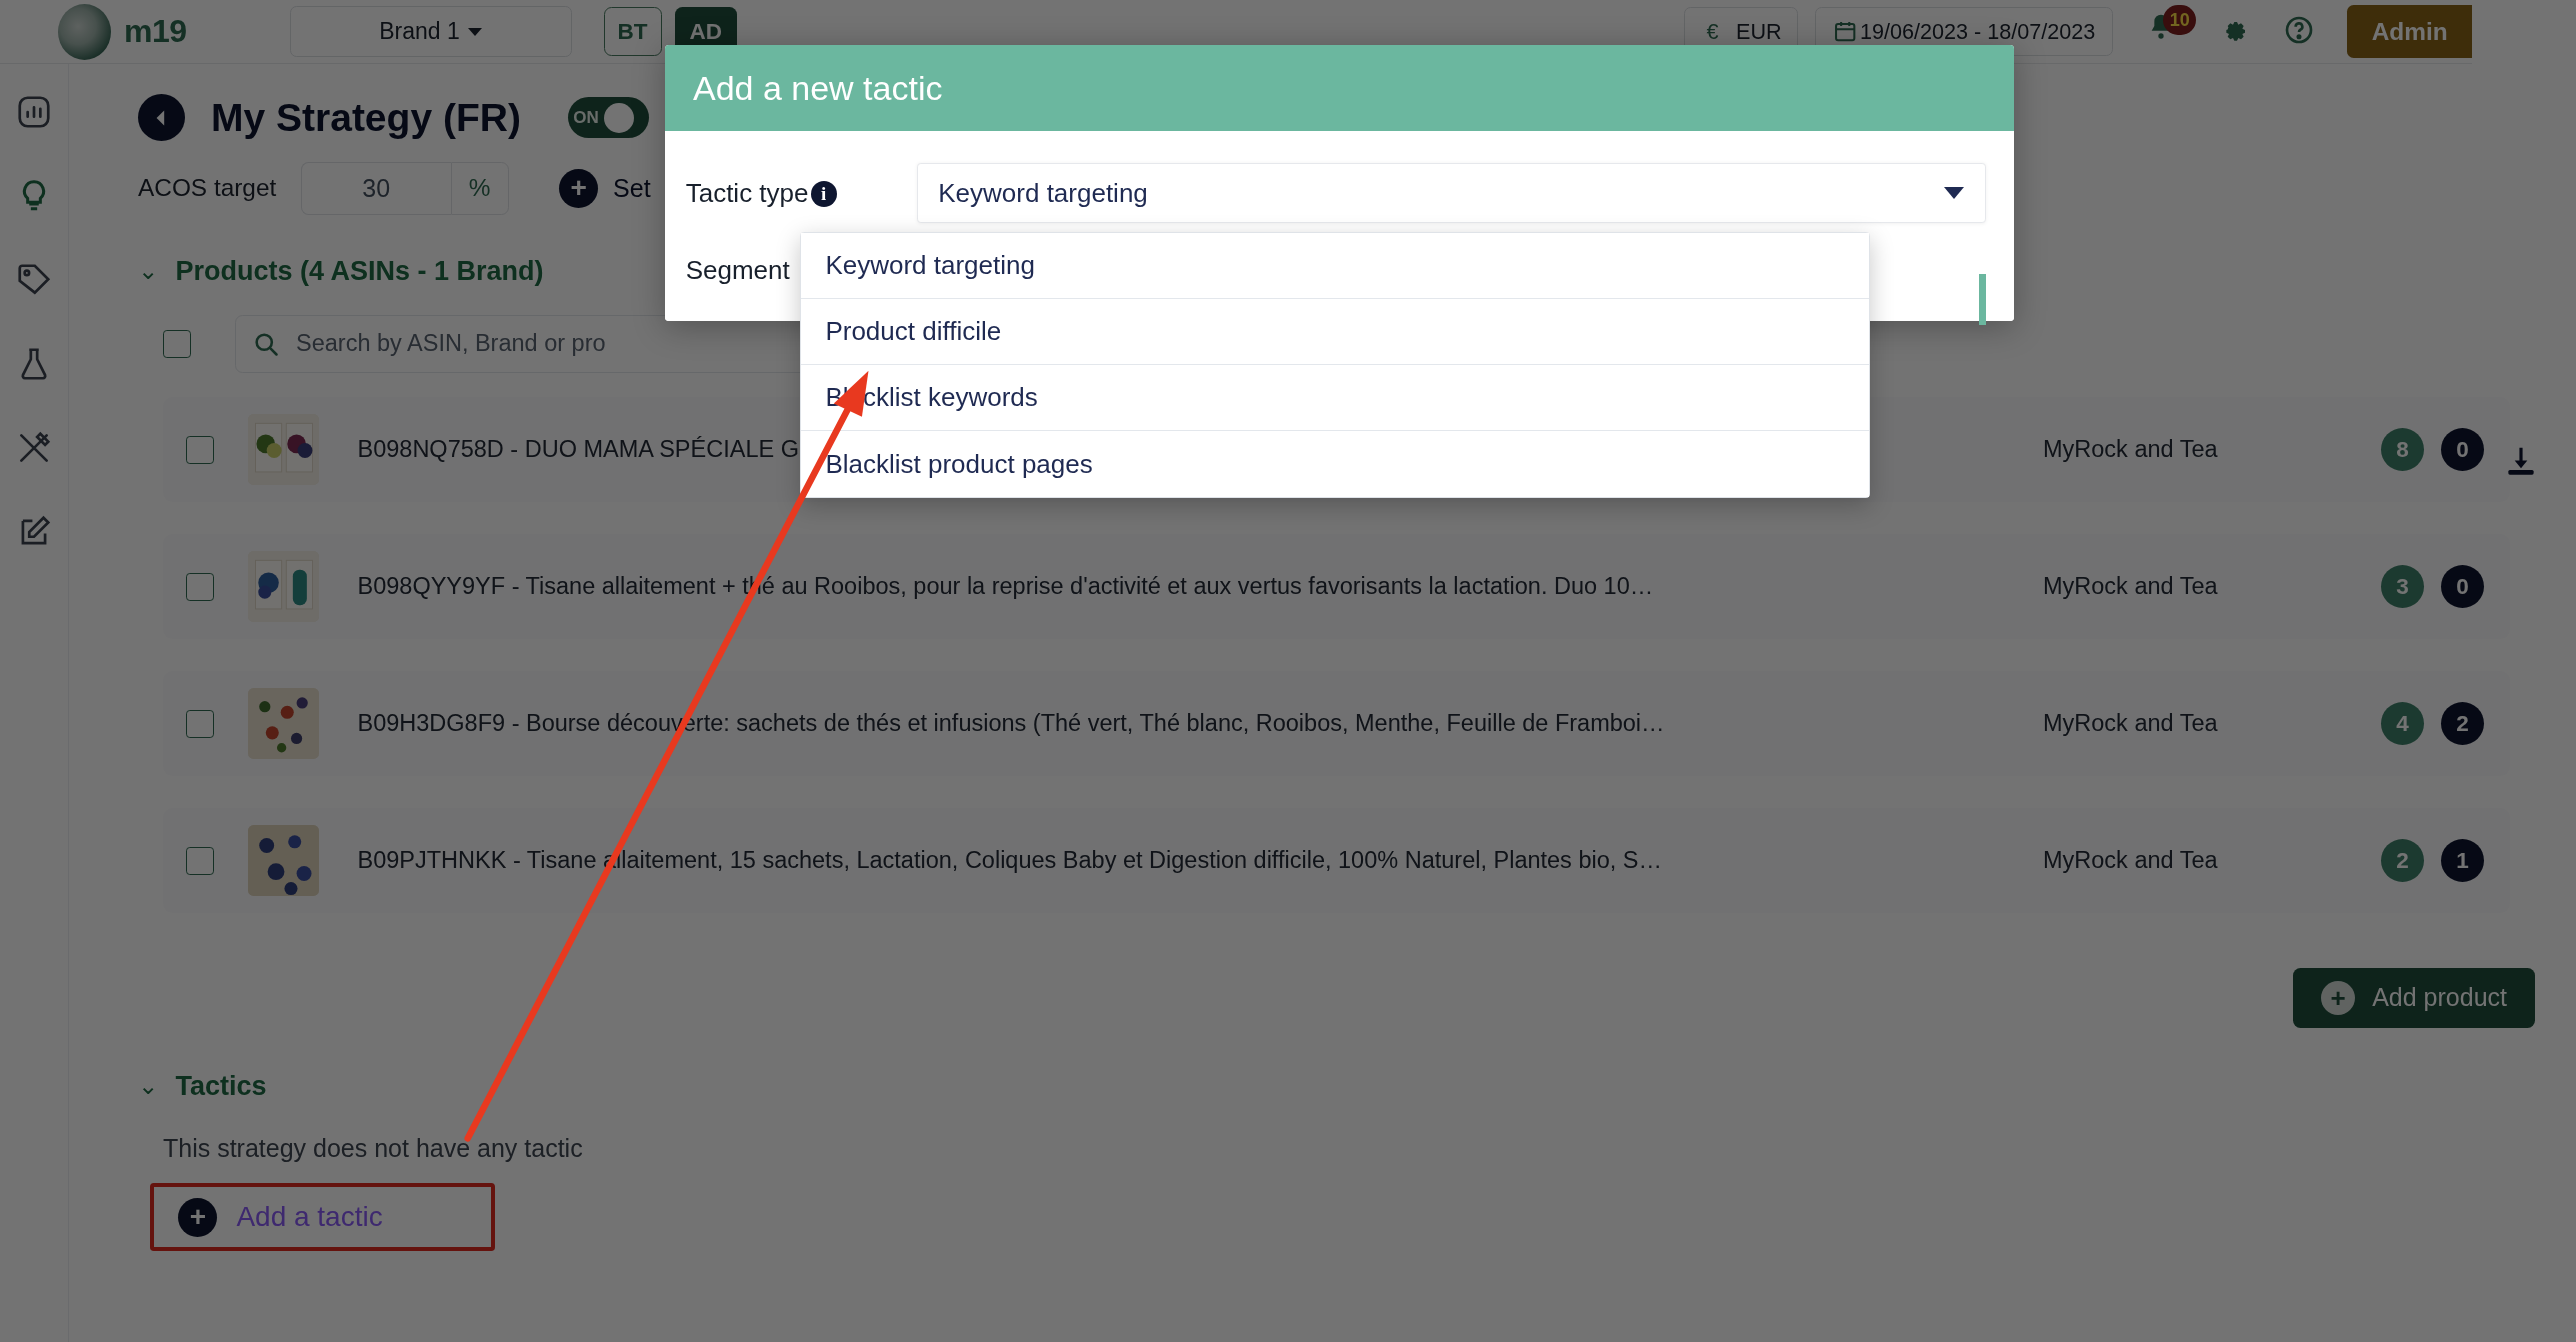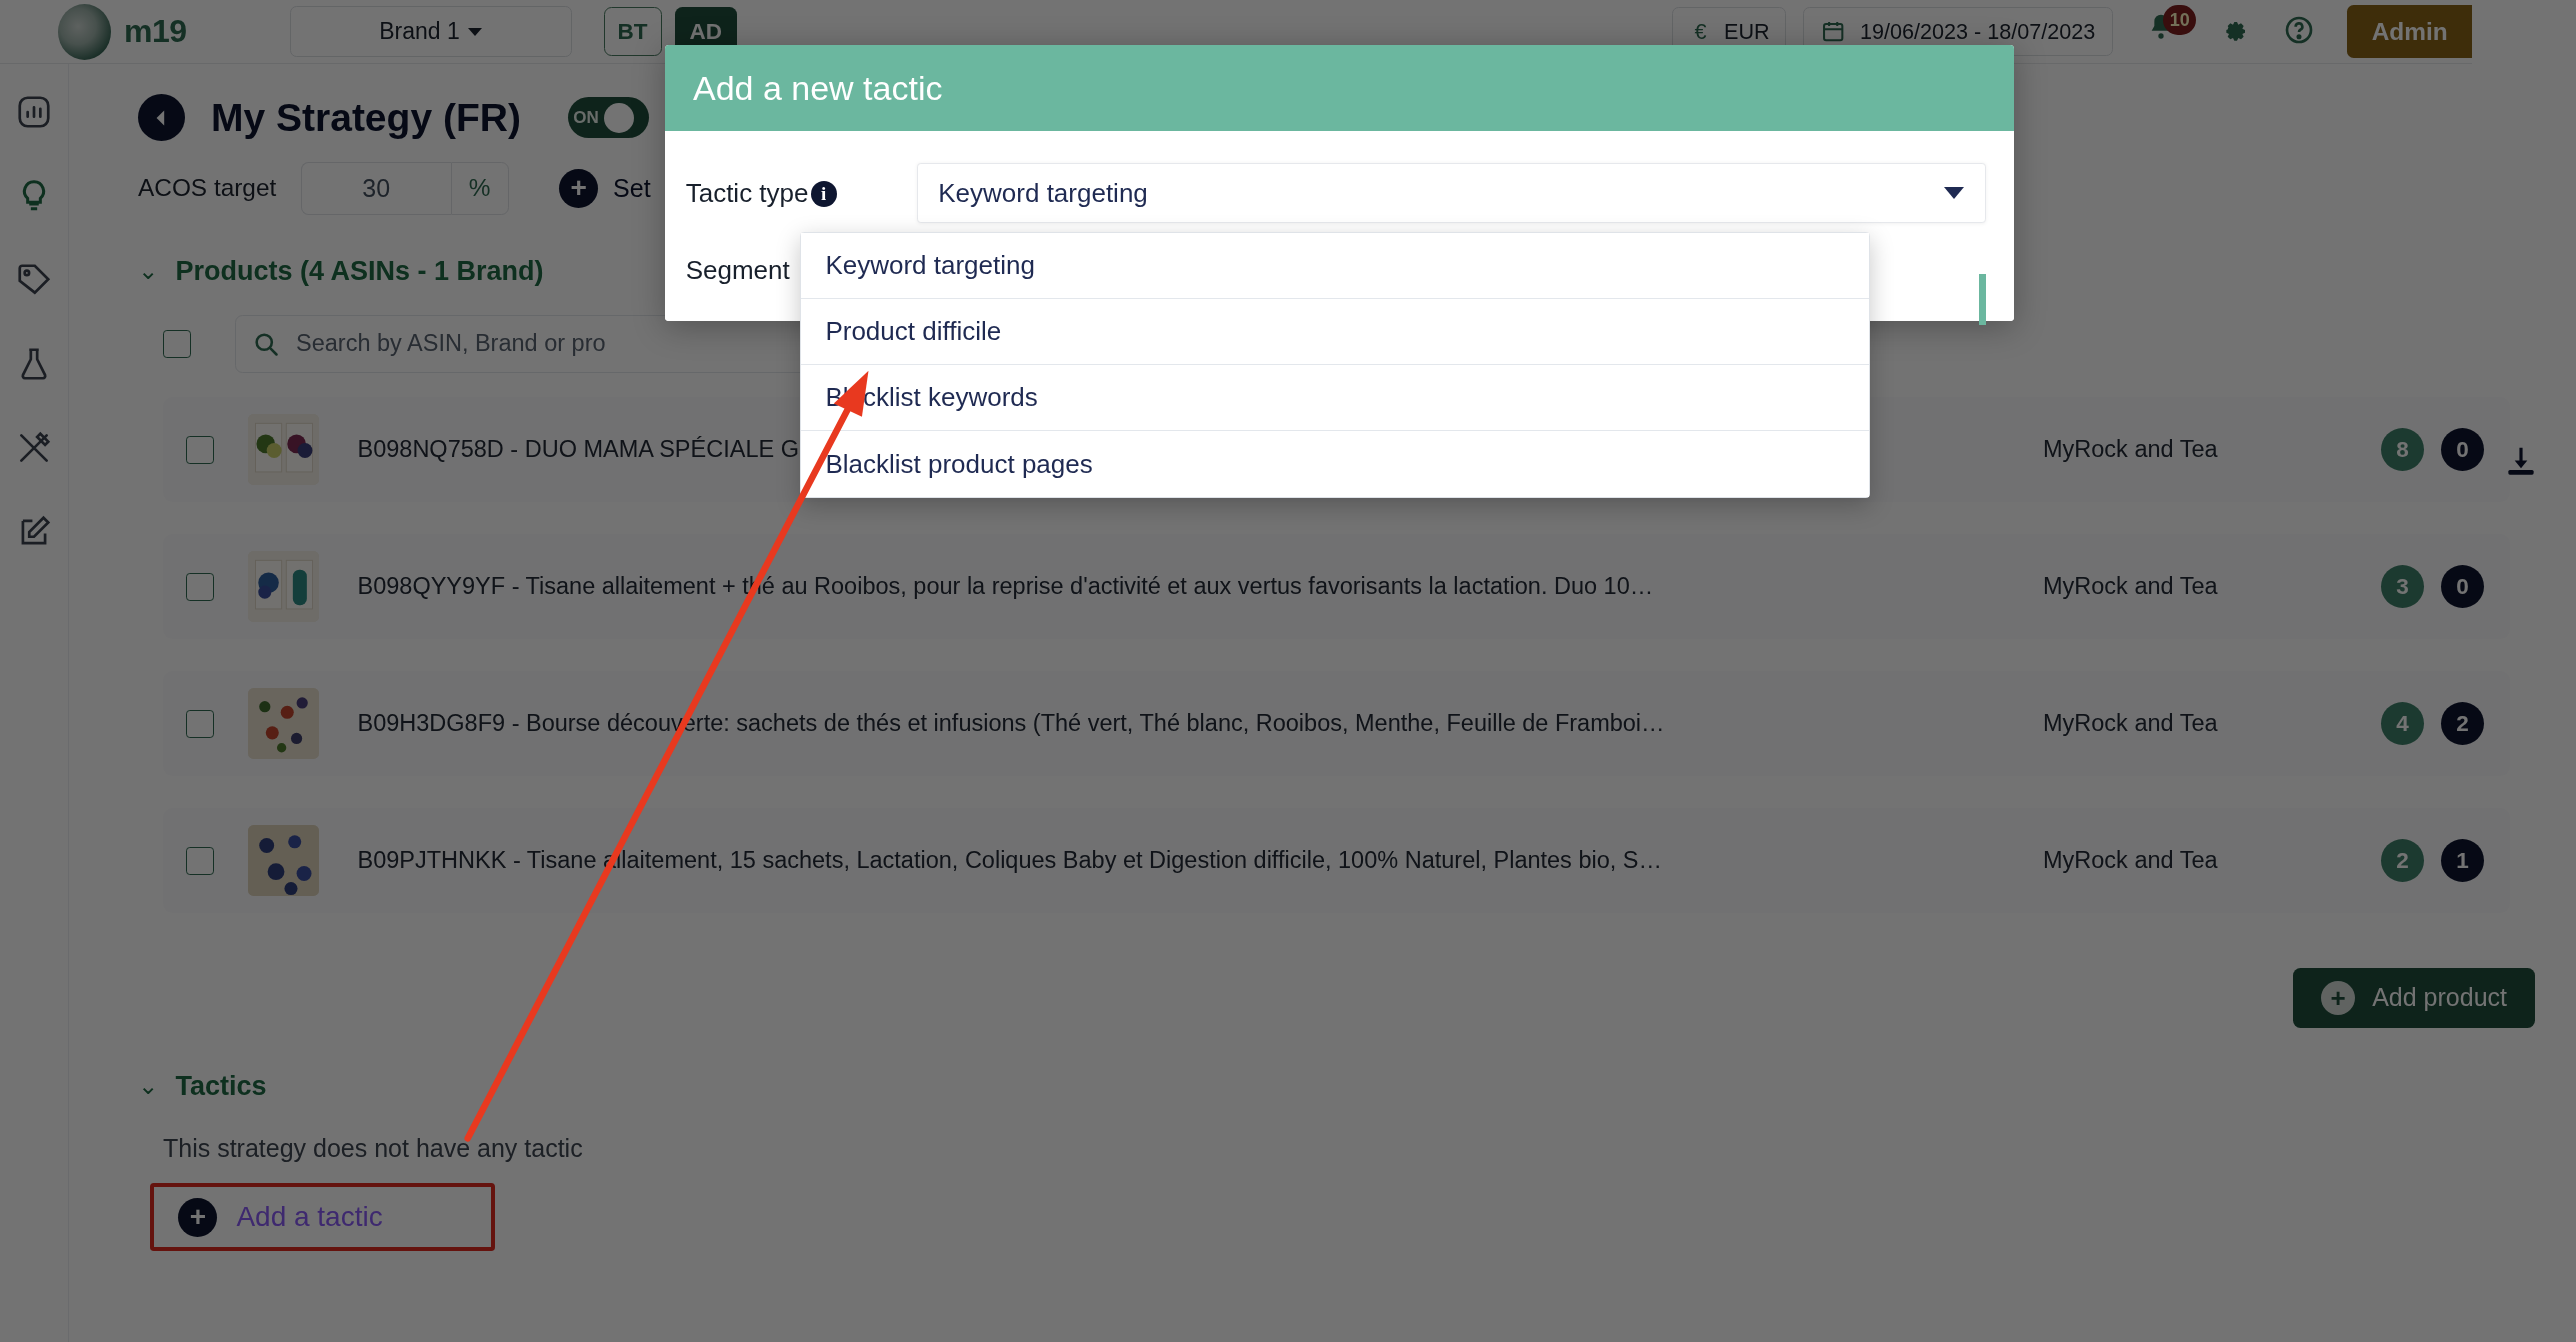--- a/index.html
+++ b/index.html
@@ -46,26 +46,26 @@
     font-size: 22.5px; font-weight: 600; display: flex; align-items: center; justify-content: center;
   }
 
   .topbar-right { margin-left: auto; display: flex; align-items: center; height: 64px; }
   .currency-box {
     display: flex; align-items: center; height: 49px; border: 0.9px solid #dcdfe3; border-radius: 6.6px;
     padding: 0 15px; gap: 11.3px; color: #1d2430; font-size: 21.6px; background: #fff;
   }
   .date-box {
     margin-left: 17px; display: flex; align-items: center; height: 49px; border: 0.9px solid #dcdfe3;
-    border-radius: 6.6px; padding: 0 17px; gap: 15px; color: #1d2430; font-size: 21.6px; background: #fff;
+    border-radius: 6.6px; padding: 0 17px; gap: 3px; color: #1d2430; font-size: 21.6px; background: #fff;
   }
   .ico-sm { width: 24.4px; height: 24.4px; display: inline-flex; align-items: center; justify-content: center; color: #2f6b52; }
   .bell-wrap { position: relative; margin-left: 32px; width: 38px; height: 41px; }
   .badge-count {
-    position: absolute; top: -5.6px; right: -13px; background: #7e1f1f; color: #fef9c3;
+    position: absolute; top: -5.6px; right: -13px; background: #7e1f1f; color: #fde047;
     min-width: 30px; height: 30px; border-radius: 15px; font-size: 18px; font-weight: 700;
     display: flex; align-items: center; justify-content: center; padding: 0 6.6px;
   }
   .gear-btn { margin-left: 34px; }
   .help-btn { margin-left: 34px; }
   .admin-btn {
     margin-left: 32px; margin-right: 0; height: 53px; padding: 0 24.4px;
     background: #8a6418; border-radius: 6.6px 0 0 6.6px; color: #fff; font-size: 24.4px; font-weight: 700;
     display: flex; align-items: center;
   }

